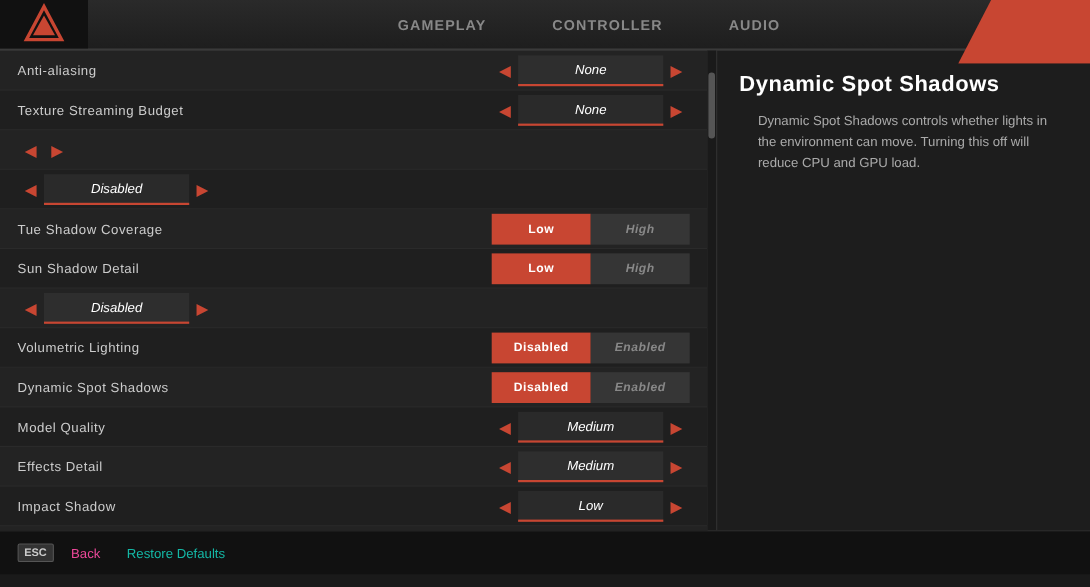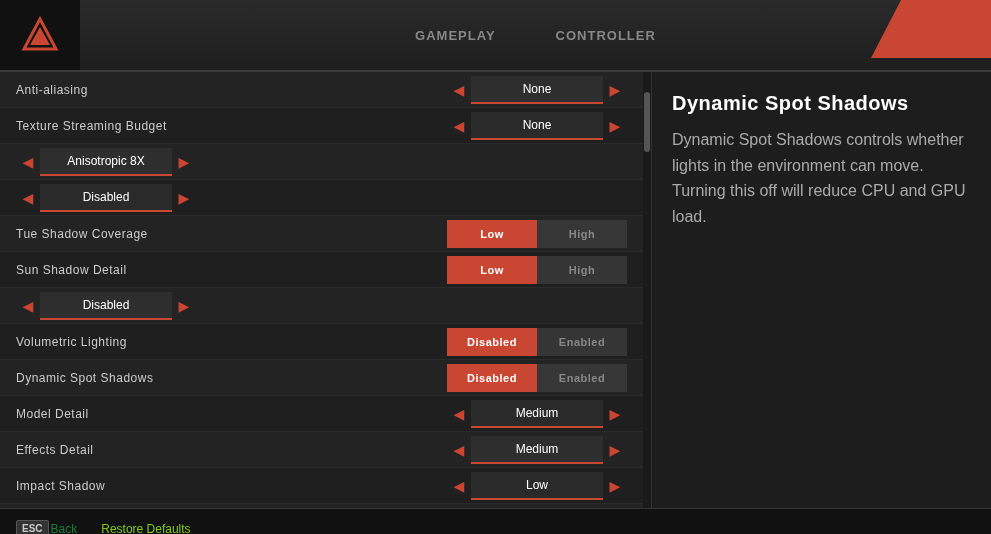--- a/index.html
+++ b/index.html
@@ -8,21 +8,21 @@
       height: 534px;
       background: #1a1a1a;
       font-family: 'Arial', sans-serif;
       overflow: hidden;
       position: relative;
     }
 
     
     .top-nav {
       width: 100%;
-      height: 72px;
+      height: 46px;
       background: linear-gradient(180deg, #2a2a2a 0%, #1e1e1e 100%);
       display: flex;
       align-items: center;
       position: relative;
       border-bottom: 2px solid #3a3a3a;
     }
 
     .logo-area {
       width: 80px;
       display: flex;
@@ -156,20 +156,21 @@
       text-align: center;
       color: #fff;
       font-size: 12px;
       background: rgba(255,255,255,0.05);
       border-bottom: 2px solid #c84632;
       padding: 4px 8px;
       height: 28px;
       display: flex;
       align-items: center;
       justify-content: center;
+      font-style: italic;
     }
 
     
     .toggle-control {
       display: flex;
       align-items: center;
       width: 180px;
     }
 
     .toggle-btn {
@@ -183,42 +184,44 @@
     }
 
     .toggle-btn.active {
       background: #c84632;
       color: #fff;
     }
 
     .toggle-btn.inactive {
       background: rgba(60,60,60,0.8);
       color: #888;
+      font-style: italic;
     }
 
     
     .info-panel {
       width: 340px;
       padding: 20px 20px;
       background: rgba(25,25,25,0.9);
       border-left: 1px solid #333;
     }
 
     .info-title {
       color: #fff;
       font-size: 20px;
       font-weight: bold;
       margin-bottom: 12px;
       letter-spacing: 0.5px;
     }
 
     .info-text {
       color: #aaa;
-      font-size: 16px;
+      font-size: 12px;
       line-height: 1.6;
+      margin-left: 17px;
     }
 
     
     .bottom-bar {
       height: 40px;
       background: #111;
       display: flex;
       align-items: center;
       padding: 0 16px;
       gap: 24px;
@@ -229,27 +232,27 @@
       background: #333;
       border: 1px solid #555;
       color: #ccc;
       font-size: 10px;
       padding: 2px 5px;
       border-radius: 2px;
       font-weight: bold;
     }
 
     .bottom-btn {
-      color: #84cc16;
+      color: #14b8a6;
       font-size: 12px;
       cursor: pointer;
     }
 
     .bottom-btn-label {
-      color: #15803d;
+      color: #ec4899;
       font-size: 12px;
       cursor: pointer;
     }
 
     
     .scroll-track {
       width: 8px;
       background: #1a1a1a;
       position: relative;
     }
@@ -271,20 +274,21 @@
 
     <svg class="apex-logo" viewBox="0 0 40 40">
       <polygon points="20,4 36,34 4,34" fill="none" stroke="#c84632" stroke-width="3"></polygon>
       <polygon points="20,12 30,30 10,30" fill="#c84632"></polygon>
     </svg>
   </div>
 
   <div class="nav-tabs">
     <div class="nav-tab">GAMEPLAY</div>
     <div class="nav-tab">CONTROLLER</div>
+    <div class="nav-tab">AUDIO</div>
   </div>
 
   <div class="red-accent"></div>
 </div>
 
 <div class="main-content">
 
   <div class="settings-panel">
 
     <div class="setting-row">
@@ -301,21 +305,20 @@
       <div class="arrow-control">
         <button class="arrow-btn">◀</button>
         <div class="arrow-value">None</div>
         <button class="arrow-btn">▶</button>
       </div>
     </div>
 
     <div class="setting-row">
       <div class="arrow-control">
         <button class="arrow-btn">◀</button>
-        <div class="arrow-value">Anisotropic 8X</div>
         <button class="arrow-btn">▶</button>
       </div>
     </div>
 
     <div class="setting-row">
       <div class="arrow-control">
         <button class="arrow-btn">◀</button>
         <div class="arrow-value">Disabled</div>
         <button class="arrow-btn">▶</button>
       </div>
@@ -355,21 +358,21 @@
 
     <div class="setting-row">
       <span class="setting-label">Dynamic Spot Shadows</span>
       <div class="toggle-control">
         <button class="toggle-btn active">Disabled</button>
         <button class="toggle-btn inactive">Enabled</button>
       </div>
     </div>
 
     <div class="setting-row">
-      <span class="setting-label">Model Detail</span>
+      <span class="setting-label">Model Quality</span>
       <div class="arrow-control">
         <button class="arrow-btn">◀</button>
         <div class="arrow-value">Medium</div>
         <button class="arrow-btn">▶</button>
       </div>
     </div>
 
     <div class="setting-row">
       <span class="setting-label">Effects Detail</span>
       <div class="arrow-control">
@@ -404,18 +407,18 @@
   </div>
 
   <div class="info-panel">
     <div class="info-title">Dynamic Spot Shadows</div>
     <div class="info-text">Dynamic Spot Shadows controls whether lights in the environment can move. Turning this off will reduce CPU and GPU load.</div>
   </div>
 
 </div>
 
 <div class="bottom-bar">
-  <div style="display:flex; align-items:center; gap:2px;">
+  <div style="display:flex; align-items:center; gap:16px;">
     <span class="esc-key">ESC</span>
     <span class="bottom-btn-label">Back</span>
   </div>
   <span class="bottom-btn">Restore Defaults</span>
 </div>
 
 </body></html>

